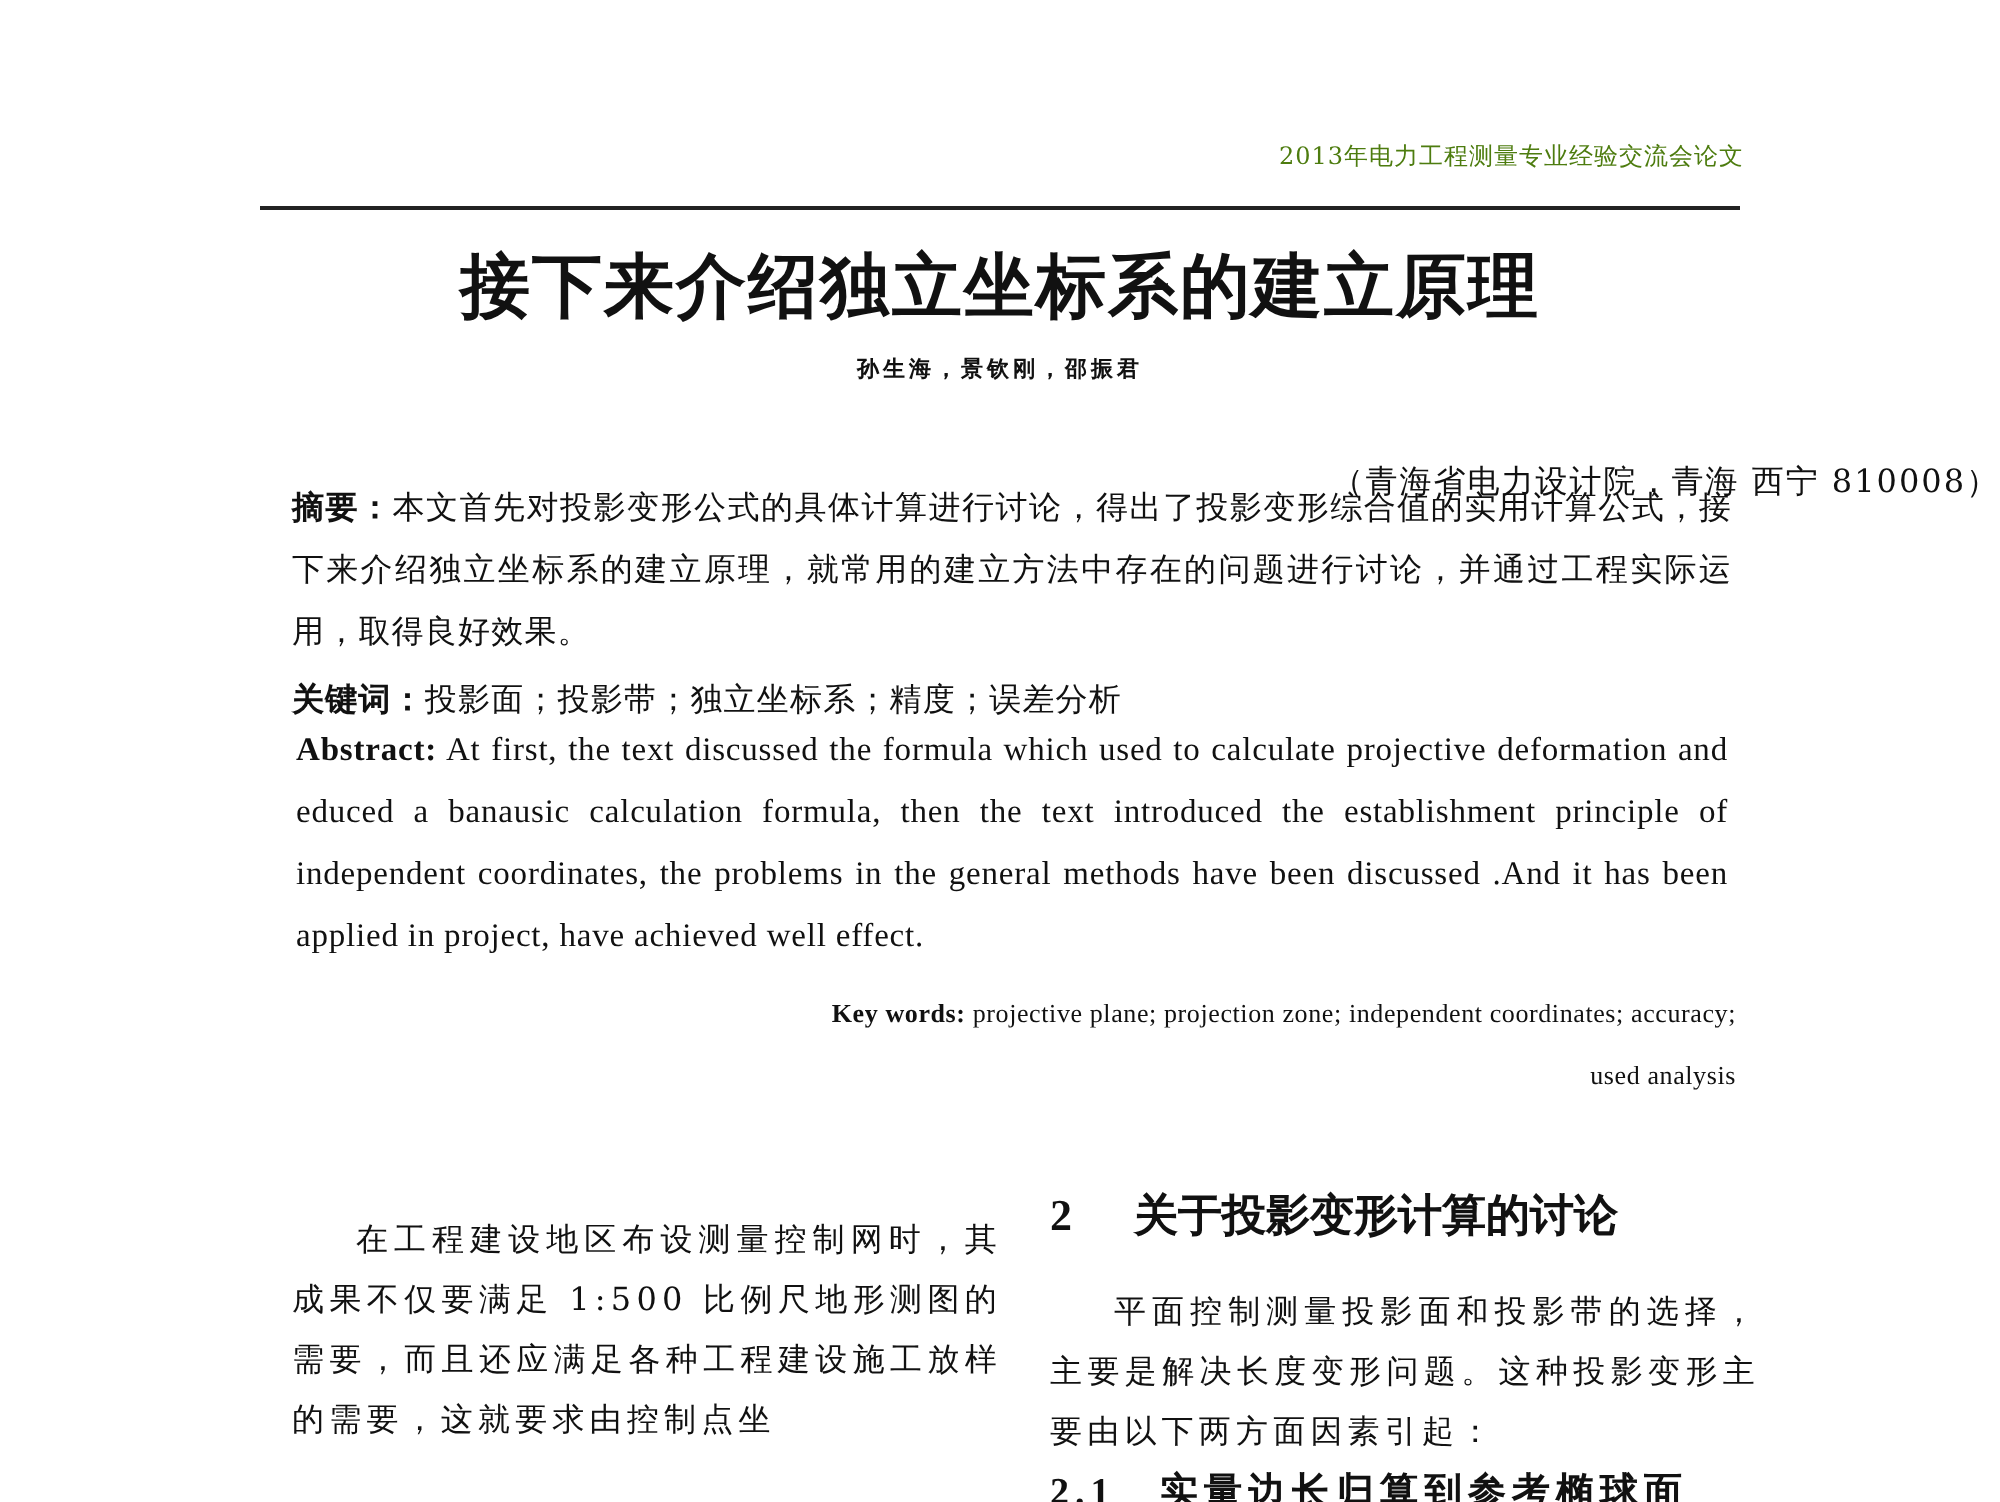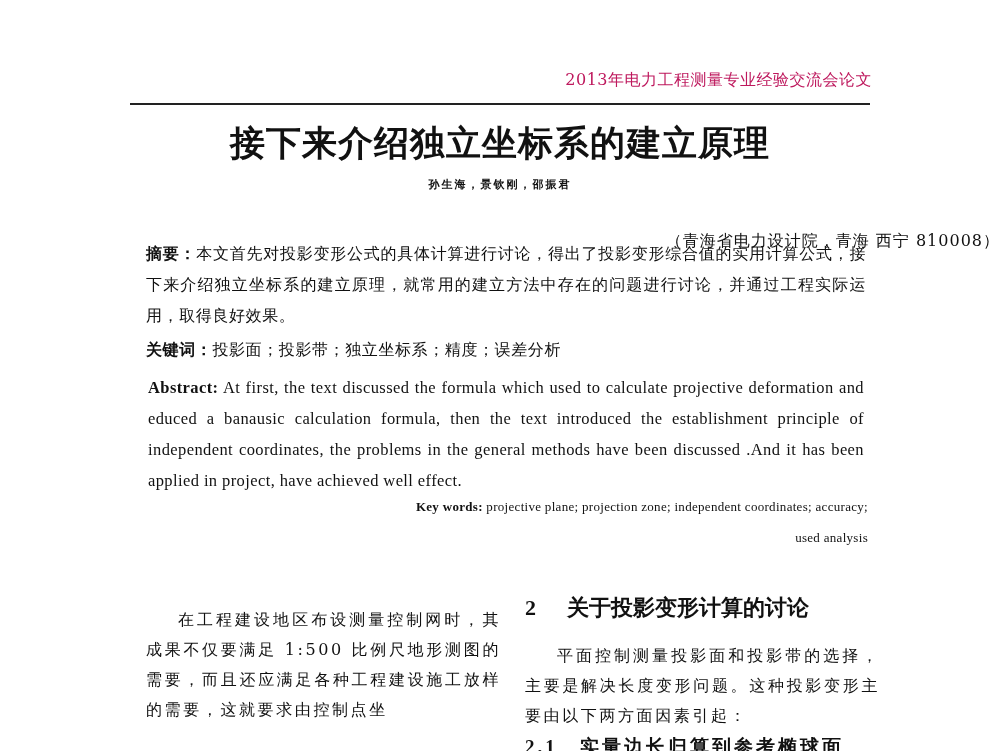--- a/index.html
+++ b/index.html
@@ -3,21 +3,21 @@
 <meta charset="utf-8">
 <style>
   html, body { margin: 0; padding: 0; background: #ffffff; }
   body {
     width: 1000px; height: 751px; overflow: hidden; position: relative;
     color: #111111;
     font-family: "DejaVu Serif", "Liberation Serif", serif;
   }
   .running-header {
     position: absolute; right: 128px; top: 70px;
-    font-size: 16px; letter-spacing: 0.5px; color: #be185d;
+    font-size: 12px; letter-spacing: 0.5px; color: #4d7c0f;
   }
   .header-rule {
     position: absolute; left: 130px; top: 103px; width: 740px; height: 2px;
     background: #222222;
   }
   .title {
     position: absolute; left: 0; width: 1000px; top: 120px;
     text-align: center; font-size: 35px; font-weight: bold;
     font-family: "DejaVu Sans", "Liberation Sans", sans-serif;
     letter-spacing: 1px;
@@ -33,21 +33,21 @@
   .abstract-cn {
     position: absolute; left: 146px; width: 720px; top: 238px;
     font-size: 16px; line-height: 31px; text-align: justify; letter-spacing: 0.6px;
   }
   .bold-label { font-weight: bold; font-family: "DejaVu Sans", "Liberation Sans", sans-serif; }
   .keywords-cn {
     position: absolute; left: 146px; width: 720px; top: 334px;
     font-size: 16px; line-height: 31px; letter-spacing: 0.6px;
   }
   .abstract-en {
-    position: absolute; left: 148px; width: 716px; top: 372px;
+    position: absolute; left: 148px; width: 716px; top: 359px;
     font-family: "Liberation Serif", serif; font-size: 16.5px; line-height: 31px;
     text-align: justify; letter-spacing: 0.4px;
   }
   .abstract-en .lbl { font-weight: bold; }
   .keywords-en {
     position: absolute; left: 152px; width: 716px; top: 491px;
     font-family: "Liberation Serif", serif; font-size: 13px; line-height: 31px;
     letter-spacing: 0.3px;
     text-align: right;
   }

